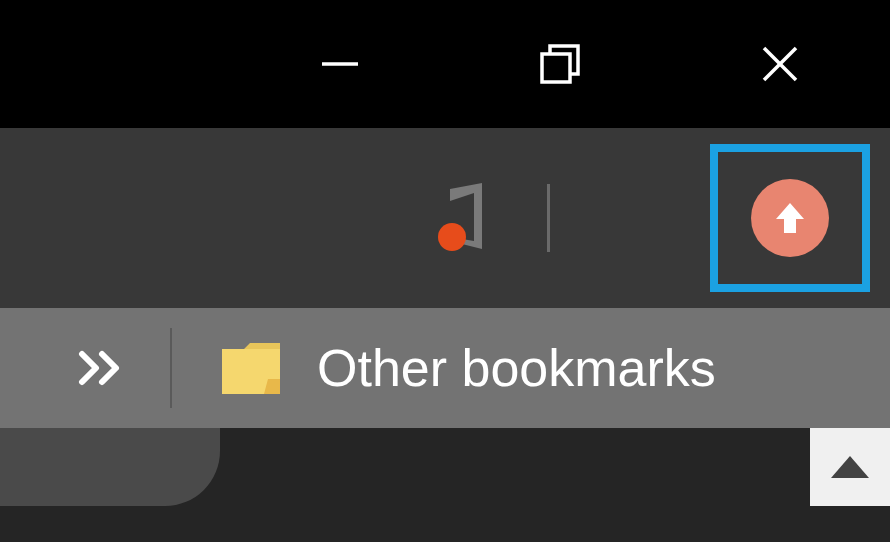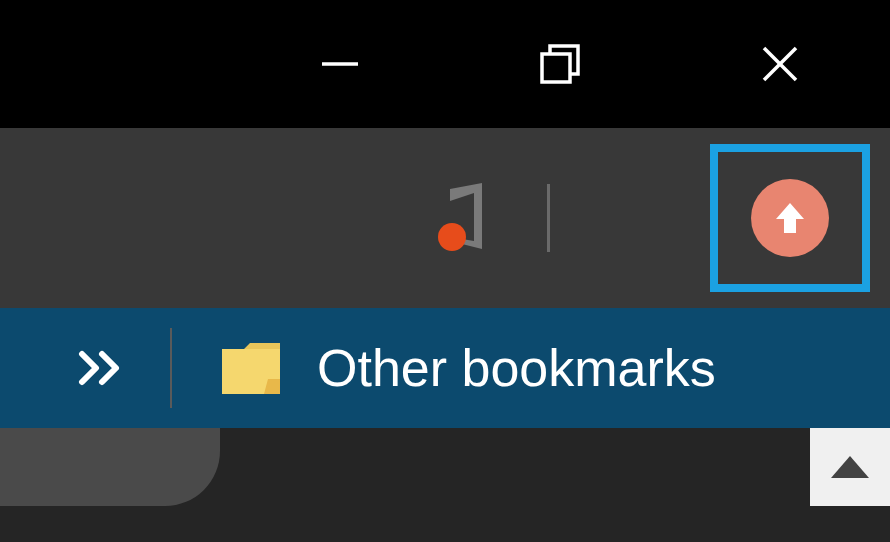--- a/index.html
+++ b/index.html
@@ -73,21 +73,21 @@
       height: 78px;
       border-radius: 50%;
       background: #e88570;
       display: flex;
       align-items: center;
       justify-content: center;
     }
     .bookmarks-bar {
       width: 100%;
       height: 120px;
-      background: #0c4a6e;
+      background: #737373;
       display: flex;
       align-items: center;
       padding-left: 78px;
     }
     .overflow-chevron {
       color: #ffffff;
       display: flex;
       align-items: center;
       justify-content: center;
       margin-right: 42px;

